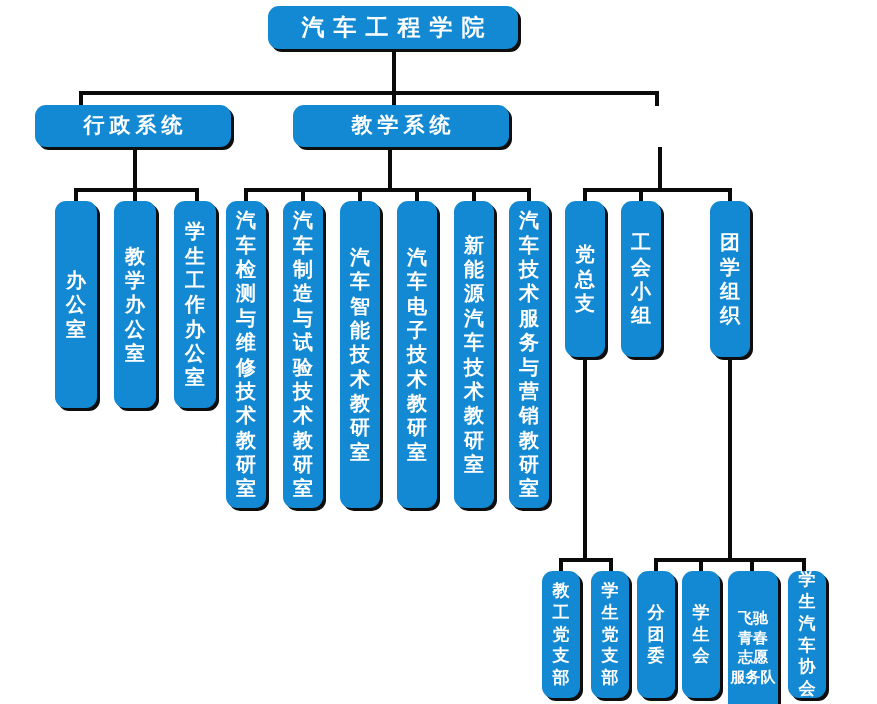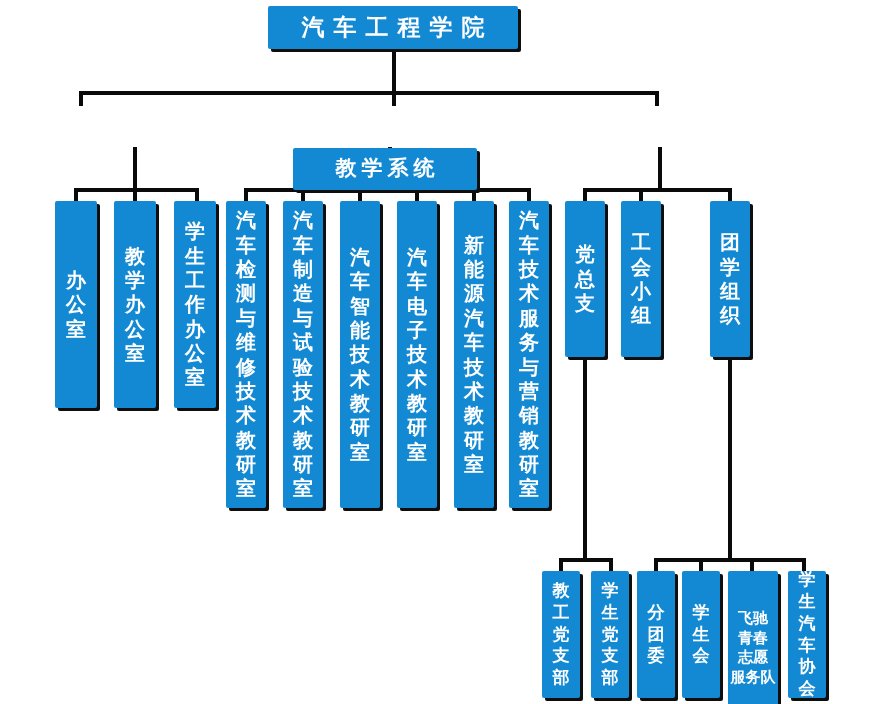--- a/index.html
+++ b/index.html
@@ -24,21 +24,21 @@
     background: #0a0a0a;
   }
   .conn-v { width: 3px; }
   .conn-h { height: 3px; }
 
   
   .node {
     position: absolute;
     box-sizing: border-box;
     background: #1289d2;
-    border-radius: 2px;
+    border-radius: 11px;
     box-shadow: 3px 3px 0 0 #0e0e0e;
     color: #ffffff;
     display: flex;
     align-items: center;
     justify-content: center;
     text-align: center;
     font-weight: bold;
     letter-spacing: 0;
     line-height: 1.12;
     overflow: hidden;
@@ -117,21 +117,24 @@
   <div class="conn conn-h" style="left:654px; top:558px; width:152px; height:4px;"></div>
   <div class="conn conn-v" style="left:654px; top:558px; width:4px; height:14px;"></div>
   <div class="conn conn-v" style="left:699px; top:558px; width:4px; height:14px;"></div>
   <div class="conn conn-v" style="left:750px; top:558px; width:4px; height:14px;"></div>
   <div class="conn conn-v" style="left:802px; top:558px; width:4px; height:14px;"></div>
 
   <div class="node h-node root" style="left:268px; top:6px; width:250px; height:43px;">
     <span class="label">汽车工程学院</span>
   </div>
 
-  <div class="node h-node" style="left:293px; top:105px; width:184px; height:42px;margin-top:43px;">
+  <div class="node h-node" style="left:35px; top:105px; width:196px; height:42px;">
+    <span class="label">行政系统</span>
+  </div>
+  <div class="node h-node" style="left:293px; top:105px; width:216px; height:42px;">
     <span class="label">教学系统</span>
   </div>
 
   <div class="node v-node" style="left:55px; top:201px; width:42px; height:207px;">
     <span class="label">办
 公
 室</span>
   </div>
   <div class="node v-node" style="left:114px; top:201px; width:42px; height:207px;">
     <span class="label">教

